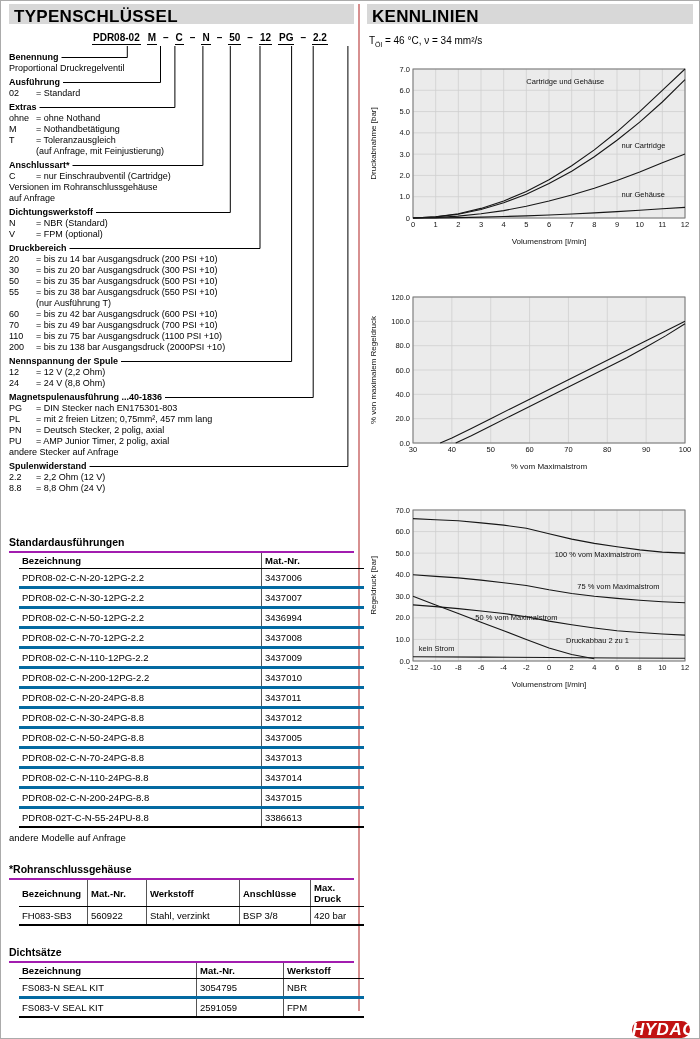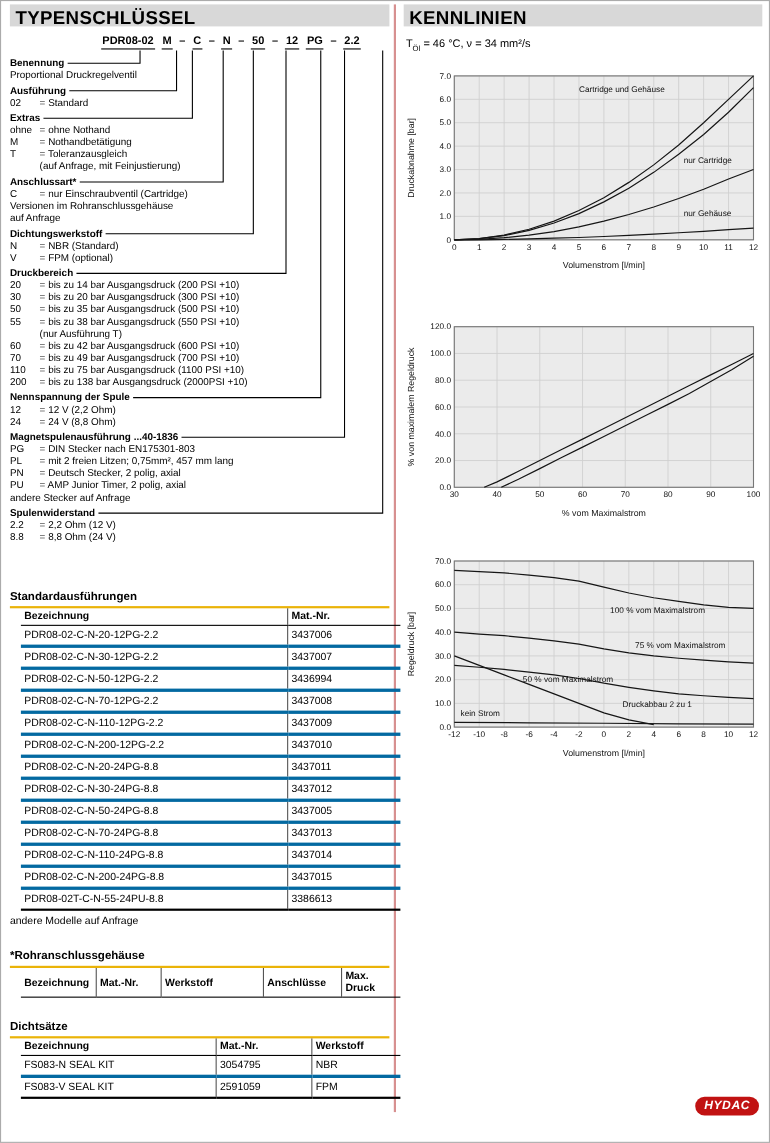--- a/index.html
+++ b/index.html
@@ -16,42 +16,42 @@
   .seg{display:inline-block;margin:0 3px;}
   .seg.u{border-bottom:1px solid #000;padding:0 1px 1px 1px;}
   .sec{margin-top:1px;}
   .sec-title{display:inline-block;font-weight:bold;font-size:9px;margin-top:2px;background:#fff;position:relative;}
   .sec-line{white-space:nowrap;}
   .code{display:inline-block;width:27px;}
 
   
   .tblock{margin-top:20px;}
   .tblock.first{margin-top:42px;}
-  .tbl-title{font-weight:bold;font-size:10.5px;padding-bottom:3px;border-bottom:2px solid #eab308;}
+  .tbl-title{font-weight:bold;font-size:10.5px;padding-bottom:3px;border-bottom:2px solid #a21caf;}
   table.tbl{width:100%;border-collapse:collapse;font-size:9.5px;table-layout:fixed;margin-left:10px;}
   table.tbl th{text-align:left;font-weight:bold;border-bottom:1px solid #000;padding:2px 3px;}
   table.tbl td{border-bottom:3px solid #0369a1;padding:3px 3px;overflow:hidden;}
   table.tbl tbody tr:last-child td{border-bottom:2px solid #000;}
   table.tbl th+th, table.tbl td+td{border-left:1px solid #555;}
   table.tbl-standard th:nth-child(2),table.tbl-standard td:nth-child(2){width:96px;}
   table.tbl-geh th:nth-child(1){width:62px;}table.tbl-geh th:nth-child(2){width:52px;}
   table.tbl-geh th:nth-child(3){width:86px;}table.tbl-geh th:nth-child(4){width:64px;}
   table.tbl-dicht th:nth-child(2){width:80px;}table.tbl-dicht th:nth-child(3){width:74px;}
   .tbl-note{font-size:9.5px;margin-top:4px;}
 
   
   .cond{margin:11px 0 0 2px;font-size:10px;color:#000;}
   .cond sub{font-size:7px;}
   svg.chart{display:block;}
   #chart1{margin-top:12px;}
   #chart2{margin-top:40px;}
   #chart3{margin-top:28px;}
 
-  .logo{position:absolute;right:9px;bottom:24px;width:58px;height:17px;background:#c11212;color:#fff;
-        font-weight:bold;font-style:italic;font-size:11px;text-align:center;line-height:17px;
+  .logo{position:absolute;right:9px;bottom:0;width:58px;height:17px;background:#c11212;color:#fff;
+        font-weight:bold;font-style:italic;font-size:17px;text-align:center;line-height:17px;
         border-radius:9px;letter-spacing:.5px;}
 </style>
 </head>
 <body>
 
 <div class="page">
 
   <div class="divider"></div>
 
   <div class="col-left">
@@ -203,20 +203,27 @@
           <thead>
             <tr>
               <th>Bezeichnung</th>
               <th>Mat.-Nr.</th>
               <th>Werkstoff</th>
               <th>Anschlüsse</th>
               <th>Max. Druck</th>
             </tr>
           </thead>
           <tbody>
+            <tr>
+              <td>FH083-SB3</td>
+              <td>560922</td>
+              <td>Stahl, verzinkt</td>
+              <td>BSP 3/8</td>
+              <td>420 bar</td>
+            </tr>
           </tbody>
         </table>
     </div>
 
     <div class="tblock">
       <div class="tbl-title">Dichtsätze</div>
       <table class="tbl tbl-dicht">
           <thead>
             <tr>
               <th>Bezeichnung</th>

